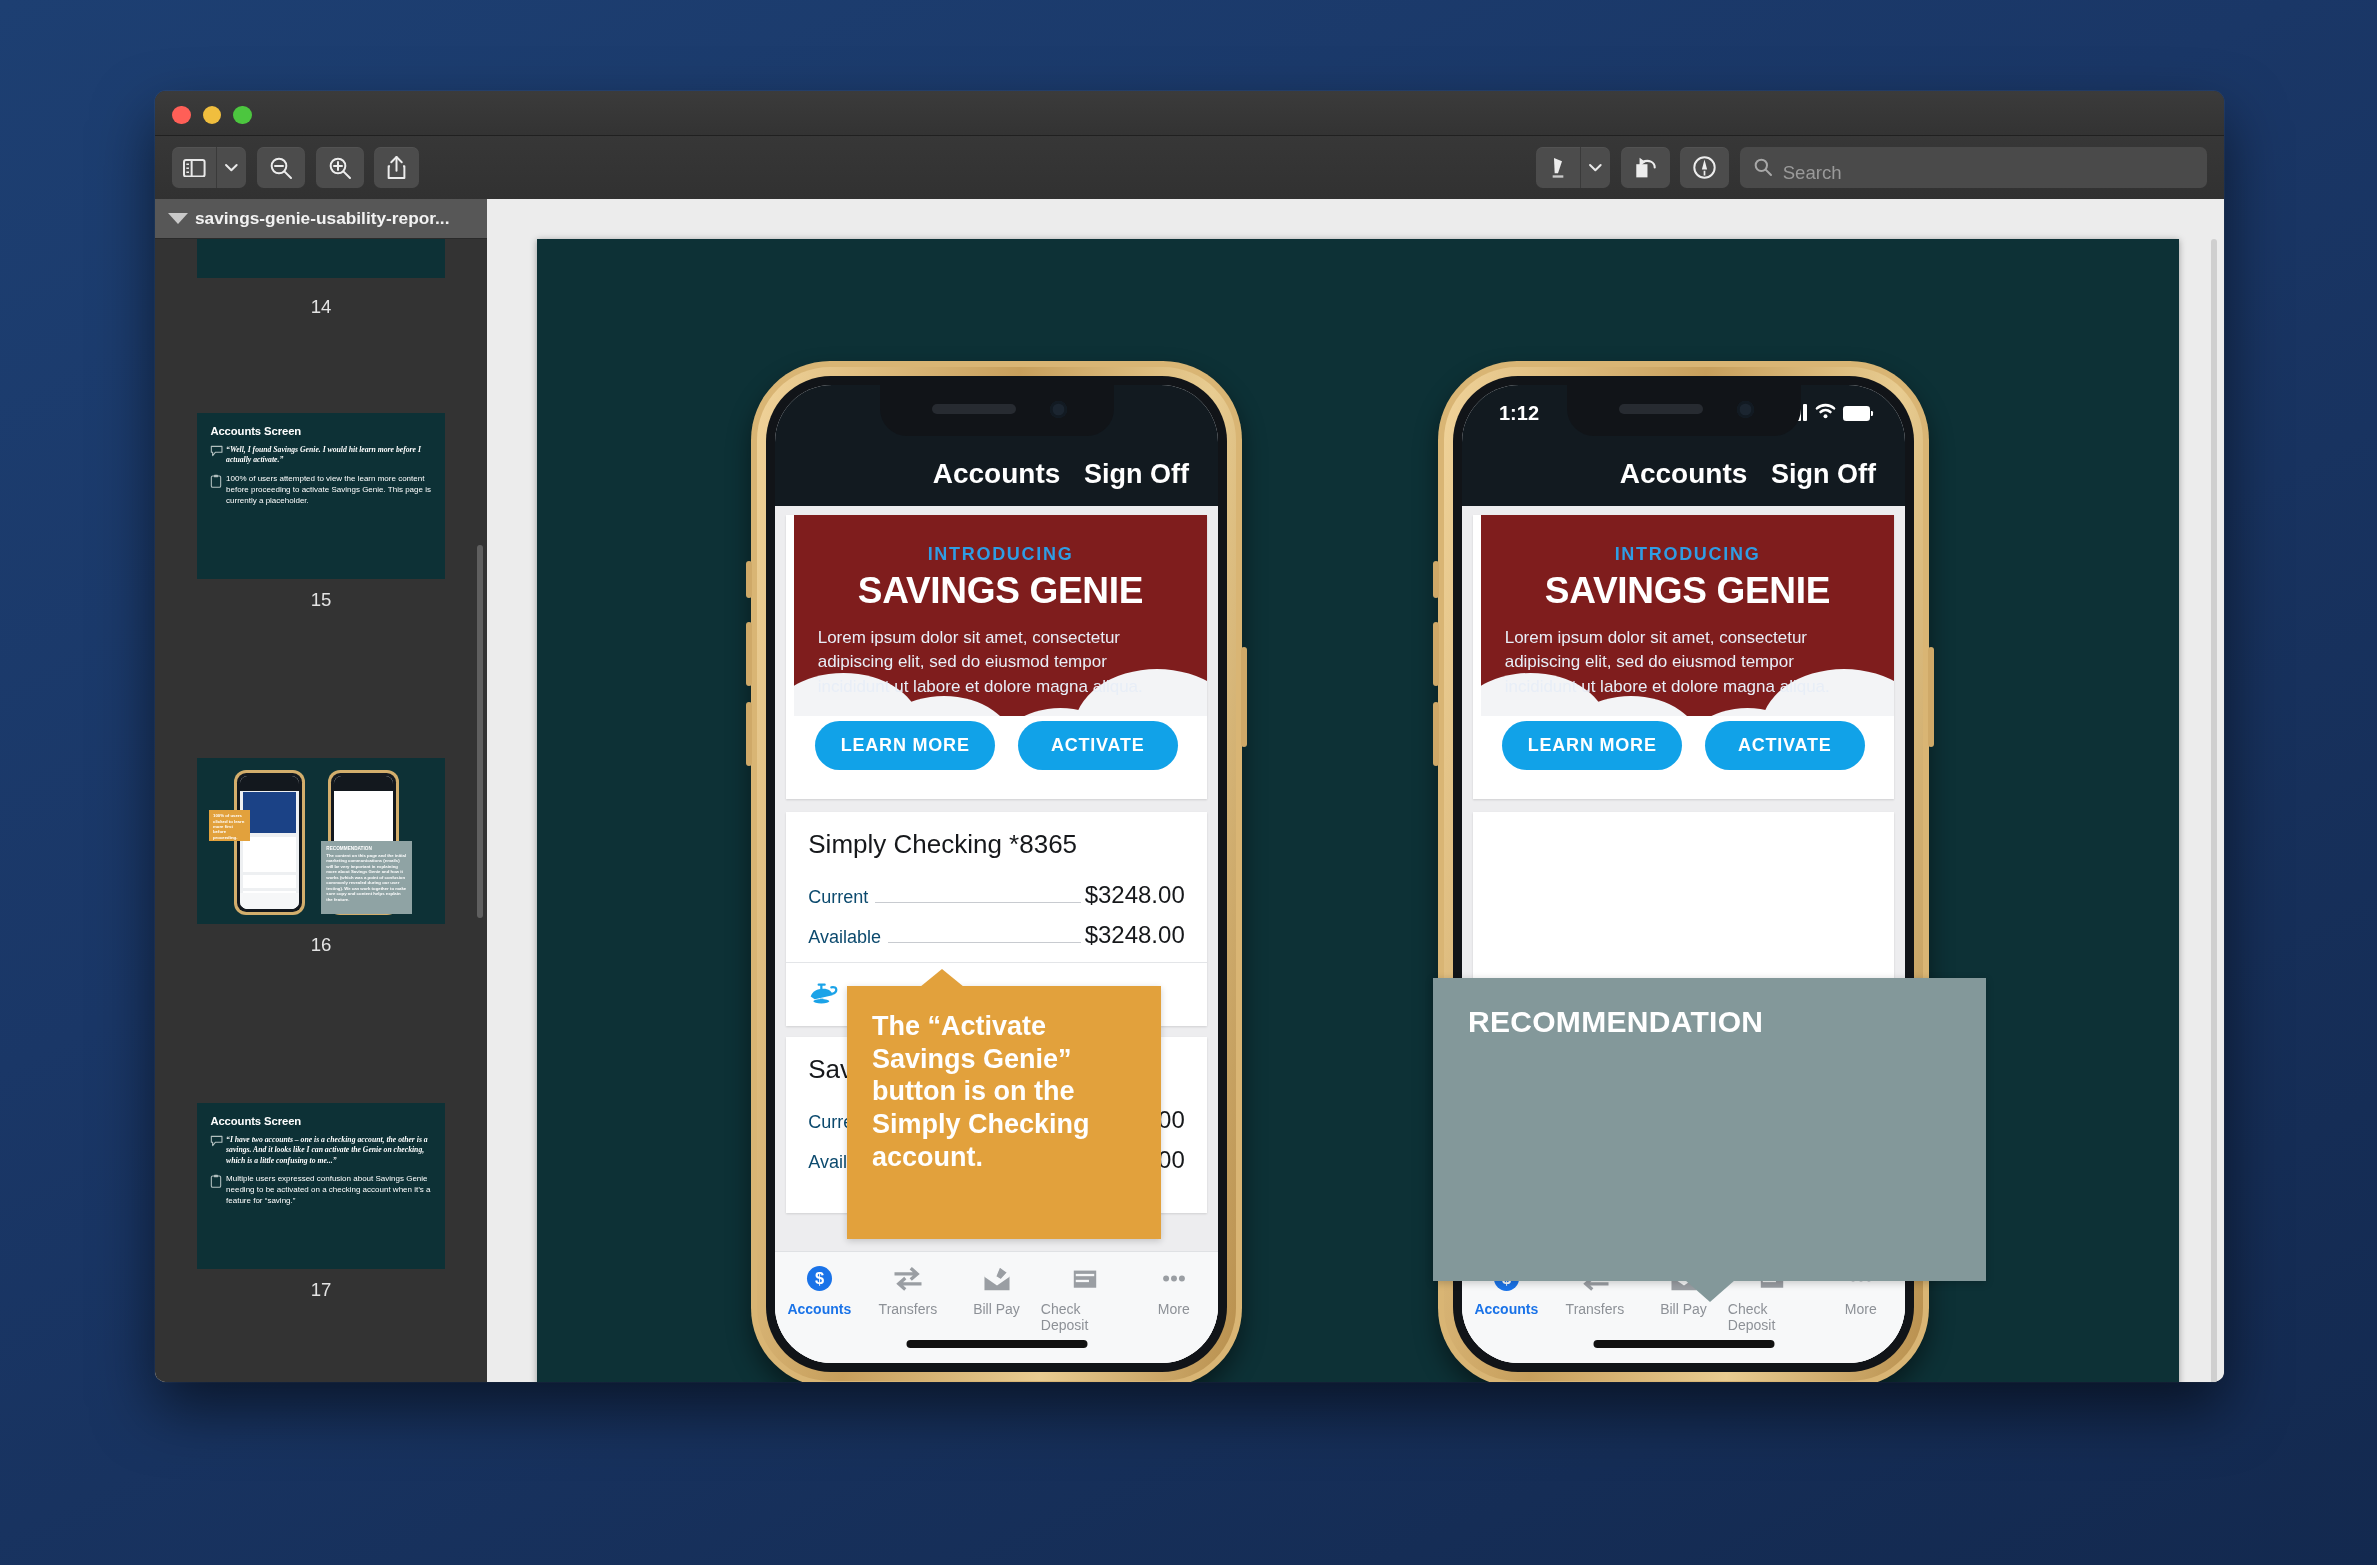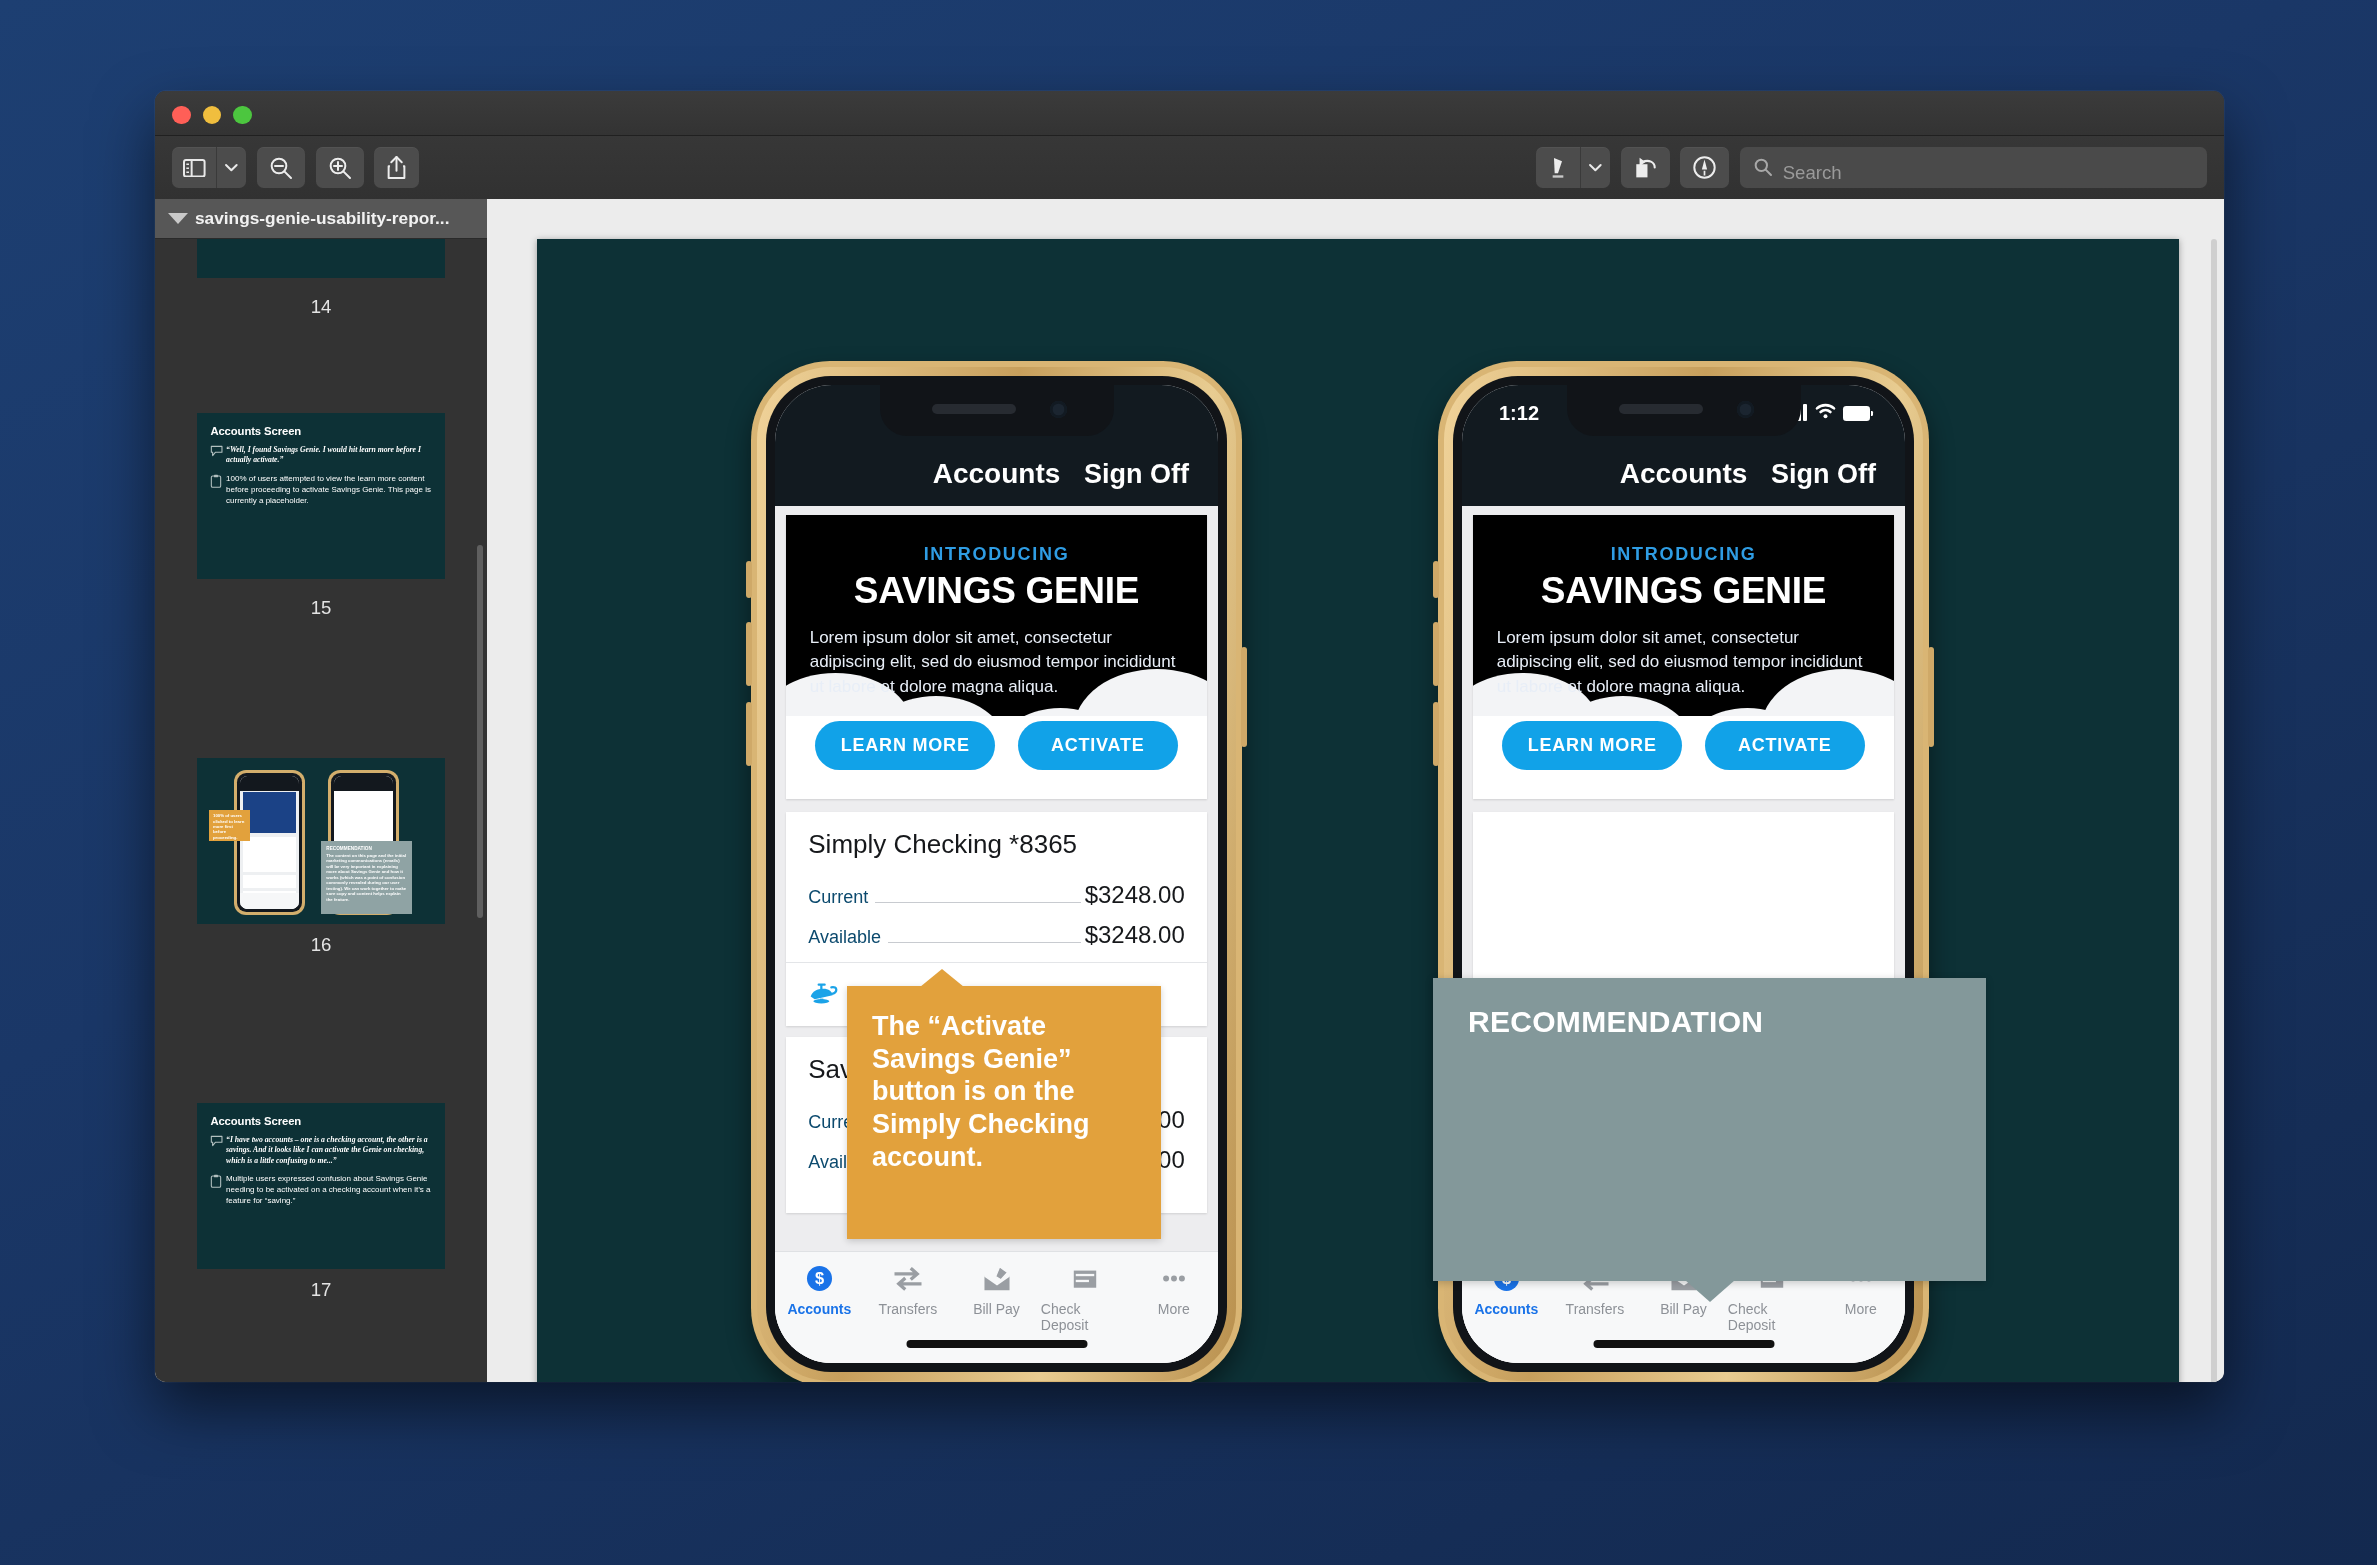--- a/index.html
+++ b/index.html
@@ -111,21 +111,21 @@
   .navbar{position:absolute;left:0;right:0;top:57px;height:64px;background:#121a20;z-index:4;}
   .nav-title{position:absolute;left:50%;transform:translateX(-50%);top:16px;color:#fff;
     font-size:28px;font-weight:700;}
   .nav-signoff{position:absolute;right:29px;top:16.6px;color:#fff;font-size:27px;font-weight:700;}
 
   .appbody{position:absolute;left:0;right:0;top:121px;bottom:0;background:#ededef;overflow:hidden;}
 
   
   .promo{position:absolute;left:10.7px;right:10.7px;top:9.3px;height:284px;background:#fff;
     box-shadow:0 0.7px 2px rgba(0,0,0,.13);overflow:hidden;}
-  .promo-hero{position:absolute;left:0;right:0;top:0;height:201px;background:#000000;overflow:hidden;}
+  .promo-hero{position:absolute;left:8px;right:0;top:0;height:201px;background:#7f1d1d;overflow:hidden;}
   .promo-hero .cloud{position:absolute;background:#f3f4f6;border-radius:50%;}
   .promo-intro{position:absolute;left:0;right:0;top:29px;text-align:center;color:#2f9de4;
     font-size:18px;font-weight:700;letter-spacing:1.7px;}
   .promo-h1{position:absolute;left:0;right:0;top:55px;text-align:center;color:#fff;
     font-size:37px;font-weight:800;letter-spacing:-0.3px;}
   .promo-p{position:absolute;left:24px;right:24px;top:111px;color:#e8eef7;font-size:17px;
     line-height:1.42;}
   .promo-btns{position:absolute;left:0;right:0;top:206px;display:flex;justify-content:center;gap:22.6px;z-index:3;}
   .pill{height:49px;border-radius:27px;background:#11a2e8;color:#fff;font-size:18px;
     font-weight:700;letter-spacing:0.8px;display:flex;align-items:center;justify-content:center;}
@@ -308,21 +308,21 @@
                   <div class="t-ico">
                     <svg width="12" height="14" viewBox="0 0 18 21">
                         <rect x="2" y="3" width="14" height="17" rx="2" fill="none" stroke="#cfd9d8" stroke-width="1.6"></rect>
                         <rect x="6" y="1" width="6" height="4" rx="1" fill="#cfd9d8"></rect>
                       </svg>
                   </div>
                   <div class="t-note">100% of users attempted to view the learn more content before proceeding to activate Savings Genie. This page is currently a placeholder.</div>
                 </div>
               </div>
             </div>
-            <div class="pagenum" style="top:184px">15</div>
+            <div class="pagenum" style="top:176px">15</div>
           </div>
 
           <div class="thumb-item" style="top:559px;height:240px">
             <div class="thumb" style="top:0;height:166px;background:#0d3136">
               <div style="position:absolute;inset:0">
 
                 <div style="position:absolute;left:37px;top:12px;width:71px;height:145px;background:#d3ae6c;border-radius:12px">
                   <div style="position:absolute;inset:3.3px;background:#13181e;border-radius:9.3px"></div>
                   <div style="position:absolute;left:6px;top:6px;right:6px;bottom:6px;background:#eef0f2;border-radius:7.3px;overflow:hidden">
                     <div style="position:absolute;left:0;right:0;top:0;height:14.7px;background:#13181e"></div>

